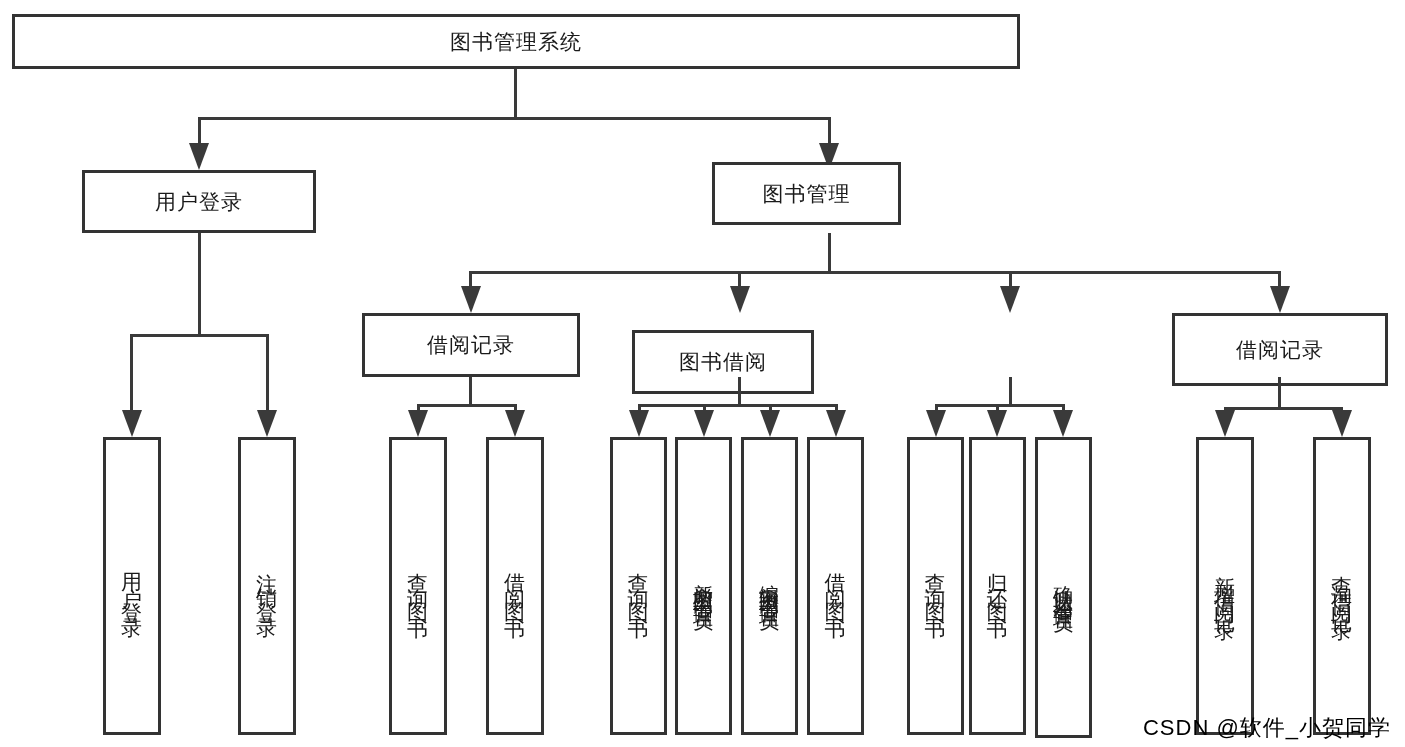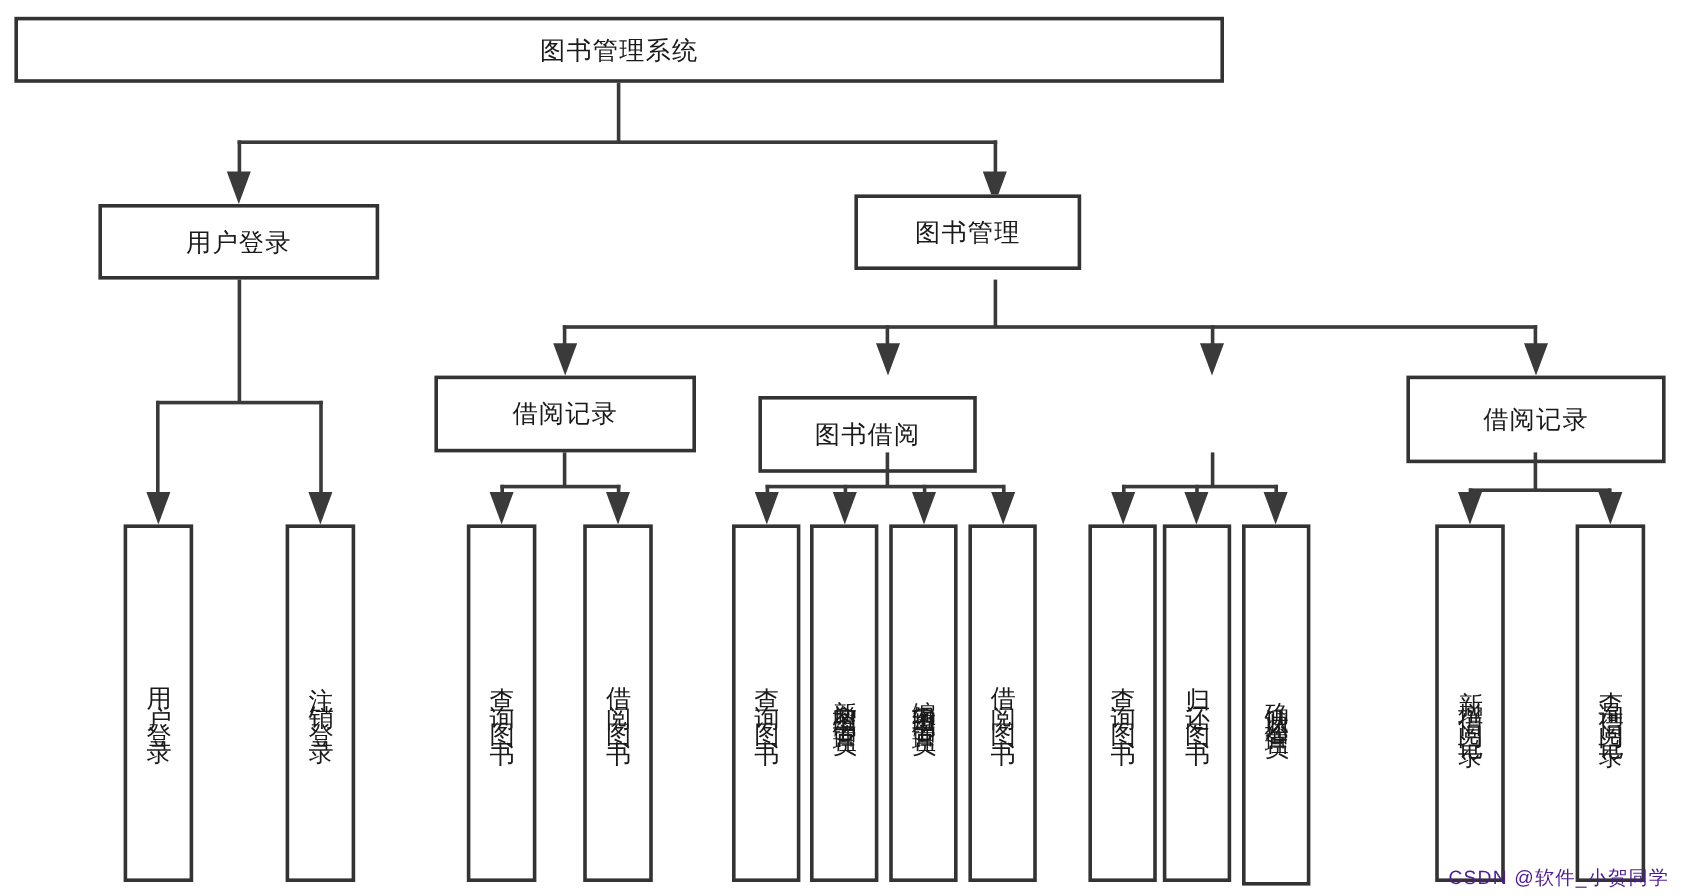--- a/index.html
+++ b/index.html
@@ -10,21 +10,21 @@
   .hbox span{font-size:21px;letter-spacing:1px;white-space:nowrap;}
   .leaf span{writing-mode:vertical-rl;text-orientation:mixed;font-size:21px;line-height:1;white-space:nowrap;}
   .ls4{letter-spacing:15px;}
   .ls6{letter-spacing:9px;}
   .ls9{letter-spacing:4px;font-size:20px !important;}
   .vl{position:absolute;width:3px;background:#3a3a3a;}
   .hl{position:absolute;height:3px;background:#3a3a3a;}
   .arrow{position:absolute;width:0;height:0;
          border-left:10px solid transparent;border-right:10px solid transparent;
          border-top:27px solid #3a3a3a;}
-  .watermark{position:absolute;right:14px;bottom:4px;font-size:16px;color:#4c1d95;
+  .watermark{position:absolute;right:14px;bottom:4px;font-size:22px;color:#000000;
              letter-spacing:1px;white-space:nowrap;}
 </style>
 </head>
 <body>
 
 <div class="diagram">
 
   <div class="box hbox" style="left:12px;top:14px;width:1008px;height:55px">
     <span>图书管理系统</span>
   </div>

